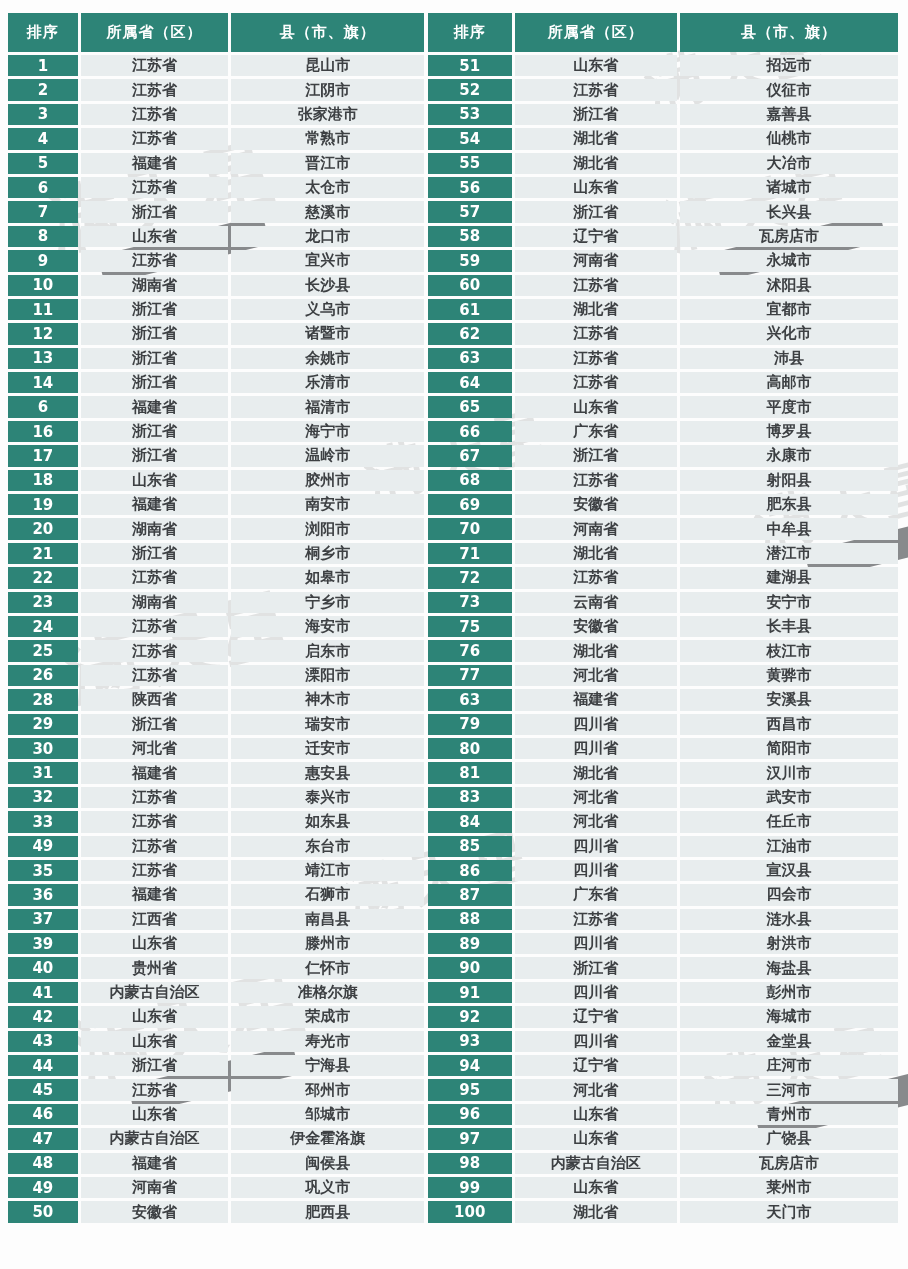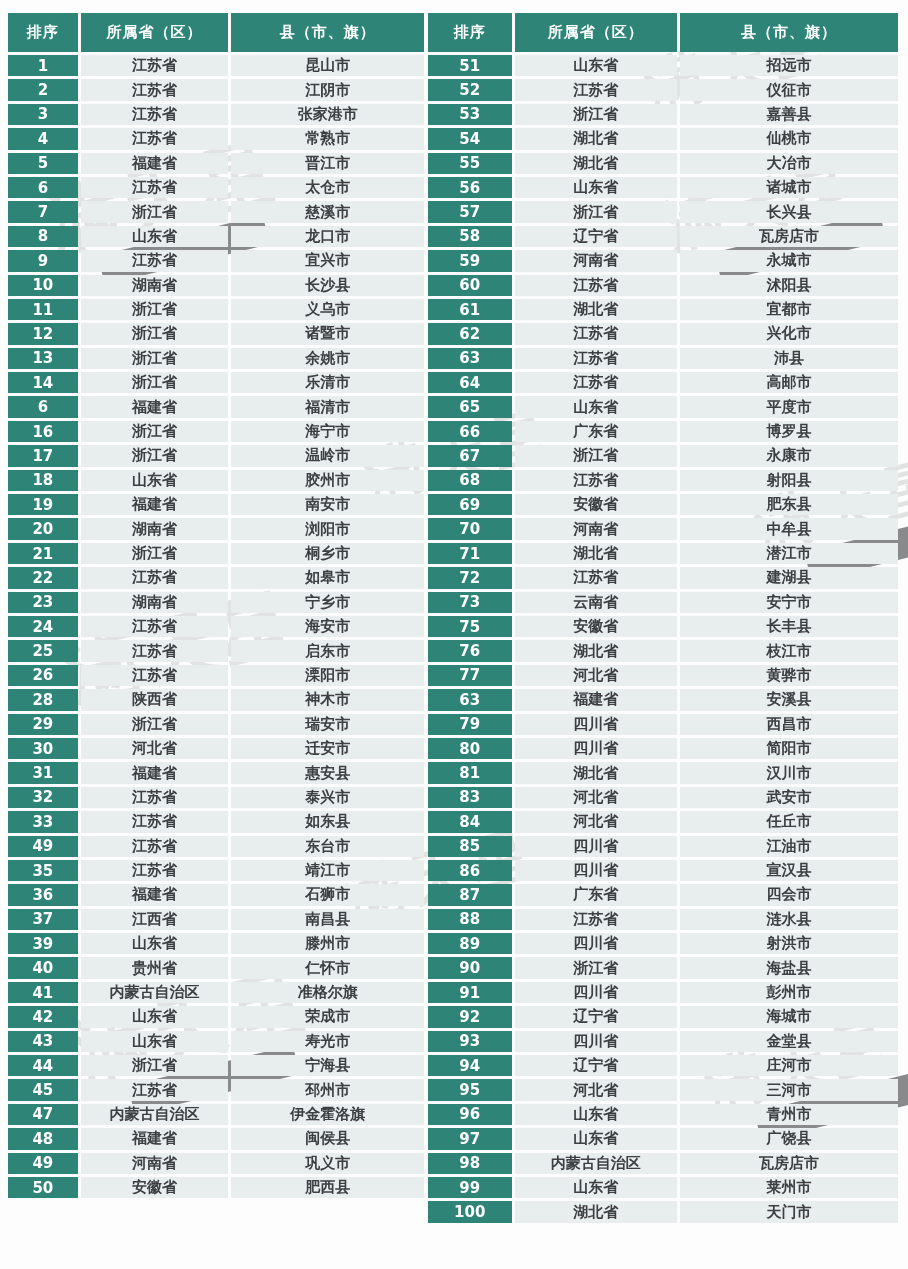--- a/index.html
+++ b/index.html
@@ -316,20 +316,25 @@
           <td class="rank-cell">44</td>
           <td class="province-cell">浙江省</td>
           <td class="county-cell">宁海县</td>
         </tr>
         <tr>
           <td class="rank-cell">45</td>
           <td class="province-cell">江苏省</td>
           <td class="county-cell">邳州市</td>
         </tr>
         <tr>
+          <td class="rank-cell">46</td>
+          <td class="province-cell">山东省</td>
+          <td class="county-cell">邹城市</td>
+        </tr>
+        <tr>
           <td class="rank-cell">47</td>
           <td class="province-cell">内蒙古自治区</td>
           <td class="county-cell">伊金霍洛旗</td>
         </tr>
         <tr>
           <td class="rank-cell">48</td>
           <td class="province-cell">福建省</td>
           <td class="county-cell">闽侯县</td>
         </tr>
         <tr>

